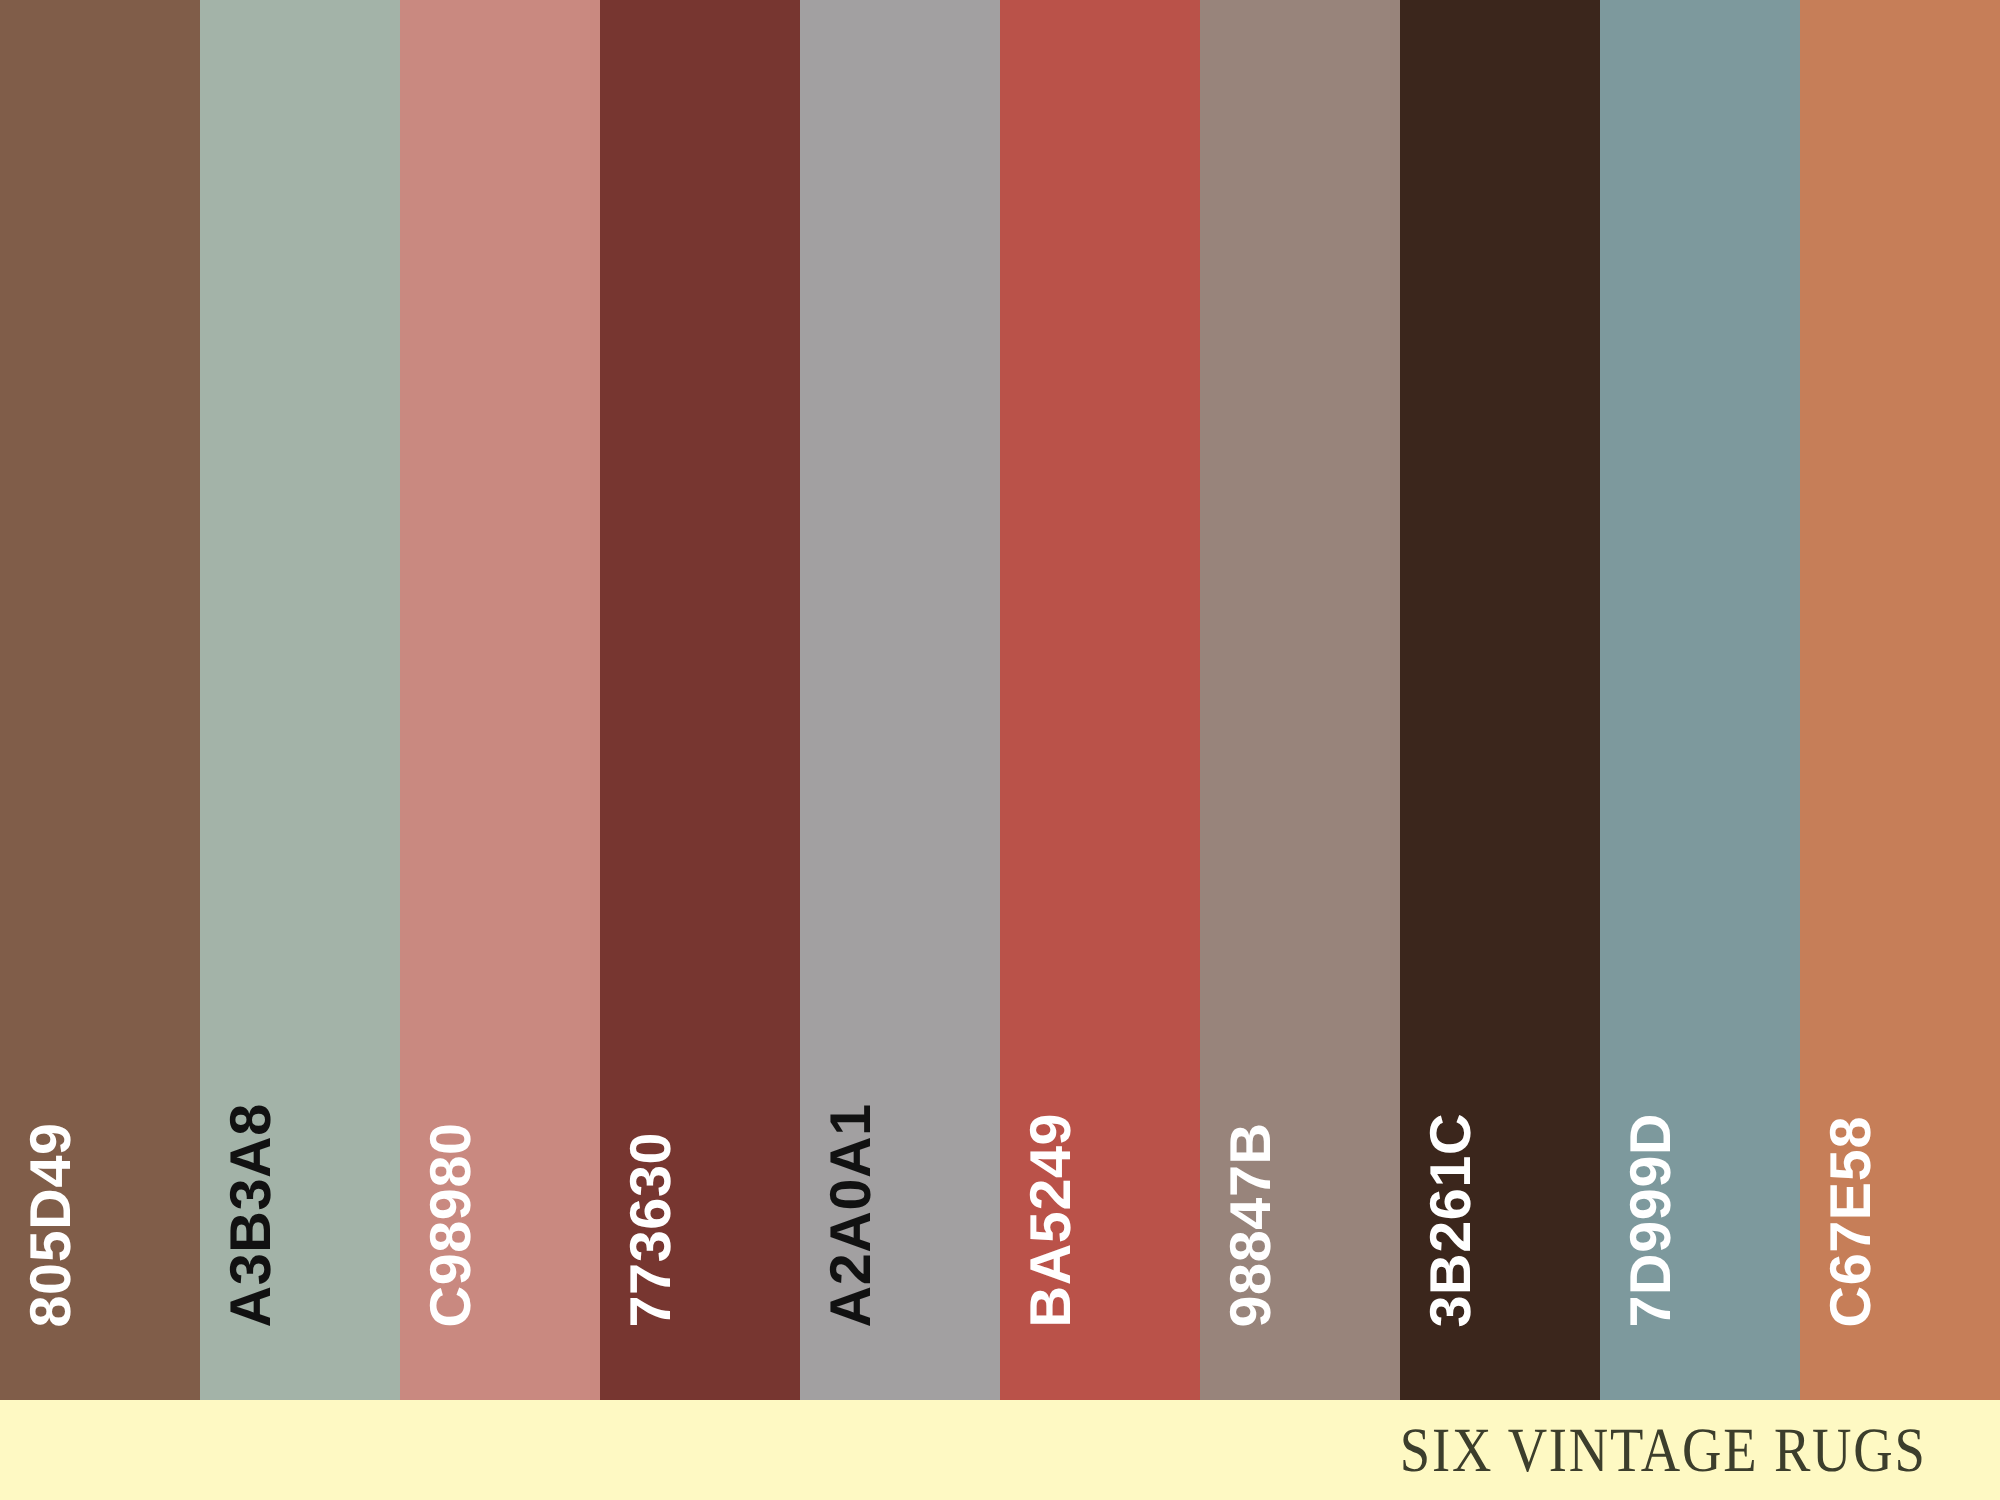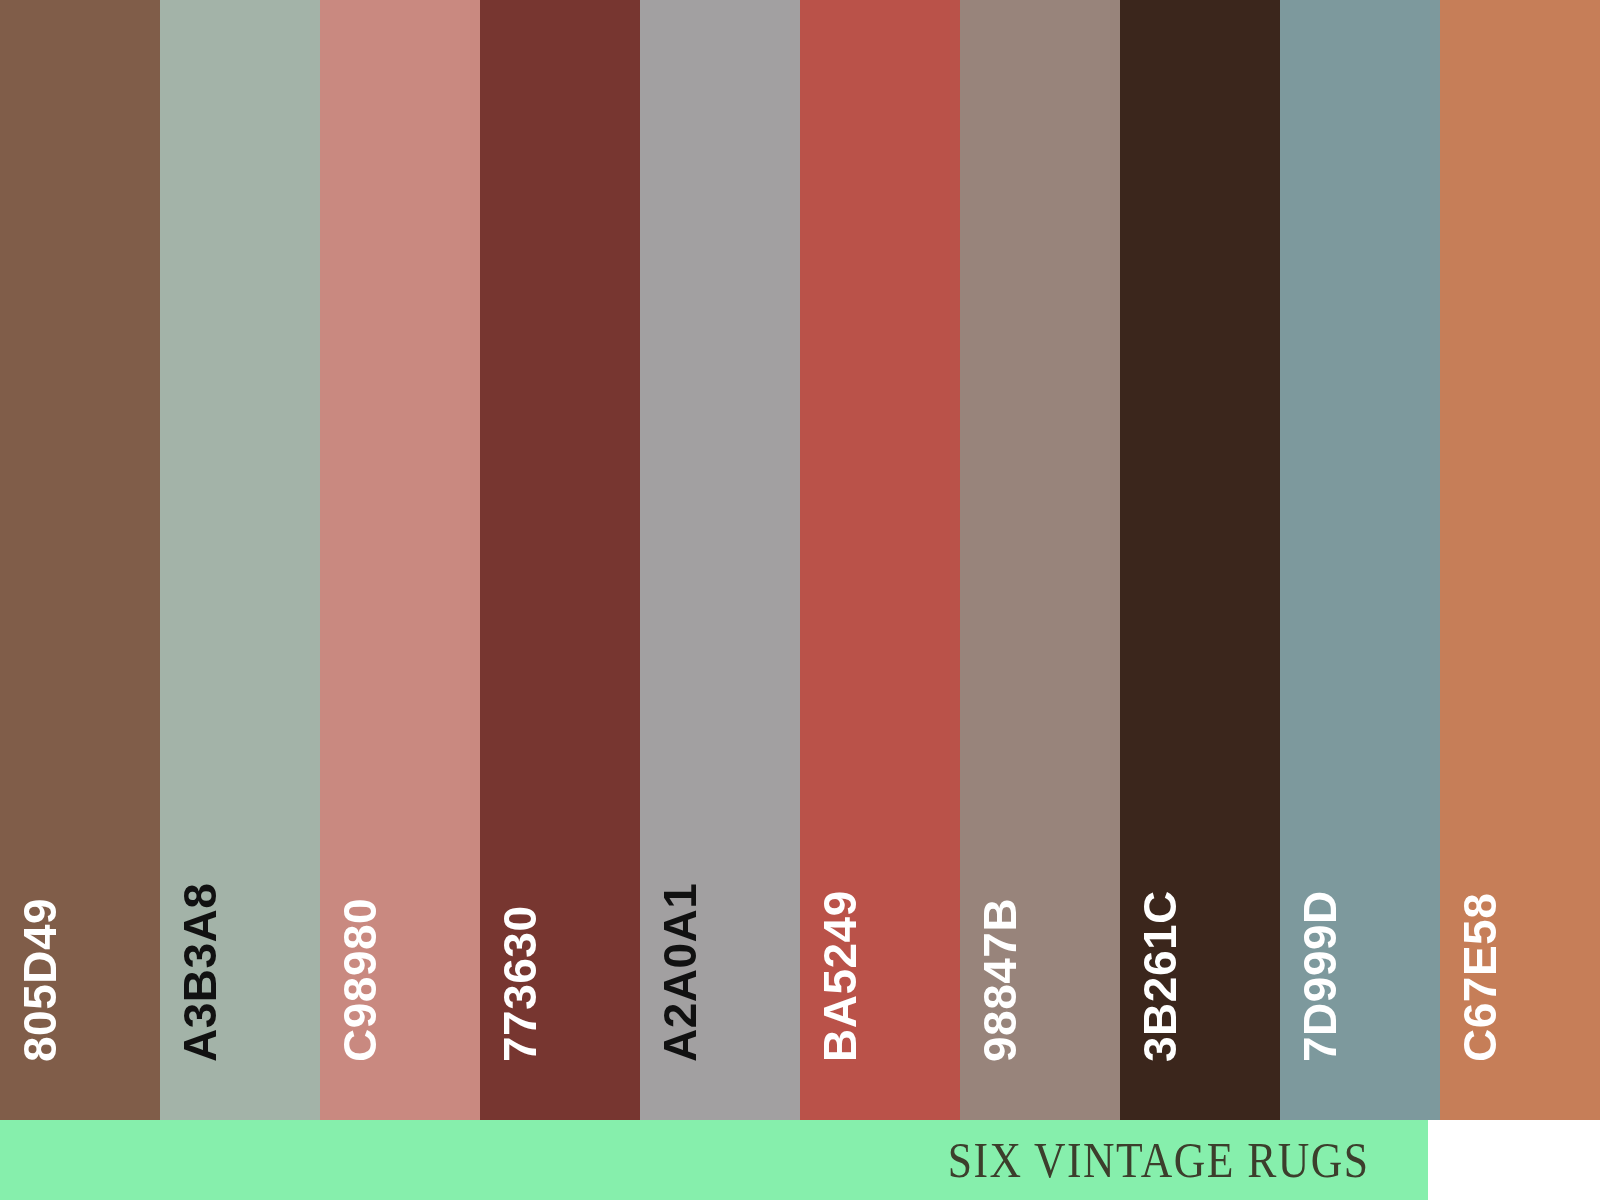--- a/index.html
+++ b/index.html
@@ -55,23 +55,23 @@
     line-height: 1;
     
     margin-left: -17px;
   }
 
   
   #footer-band {
     position: absolute;
     left: 0;
     top: 1120px;
-    width: 1428px;
+    width: 1600px;
     height: 80px;
-    background: #86efac;
+    background: #fef9c3;
     display: flex;
     align-items: center;
     justify-content: flex-end;
   }
 
   #brand-wordmark {
     font-family: "Liberation Serif", serif;
     font-size: 45px;
     font-weight: normal;
     letter-spacing: 1.5px;

